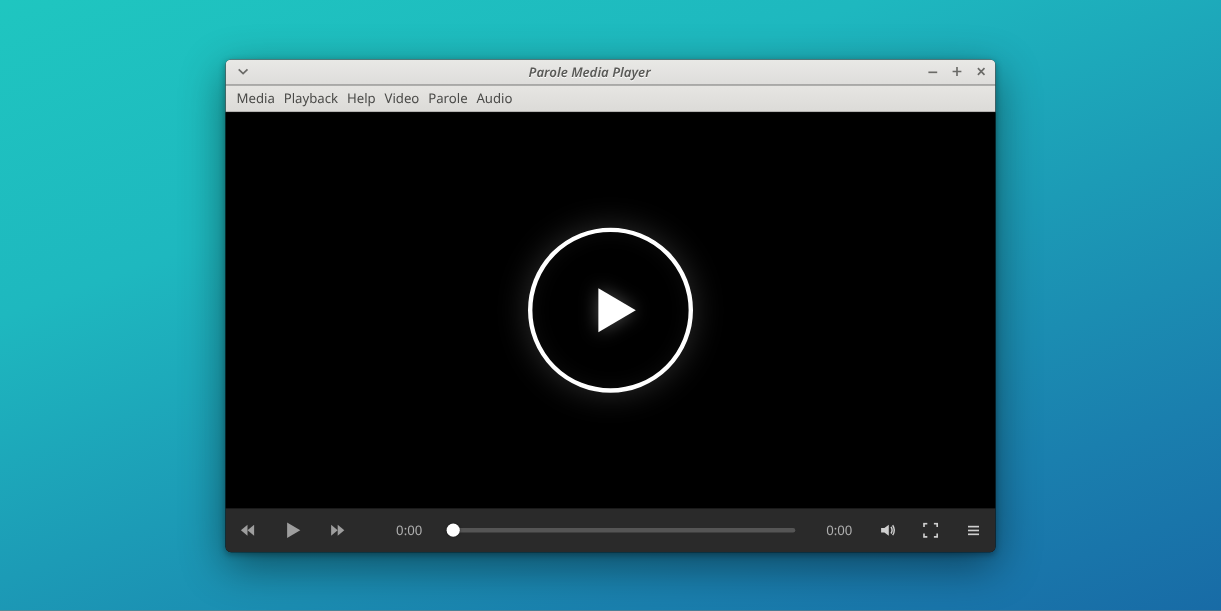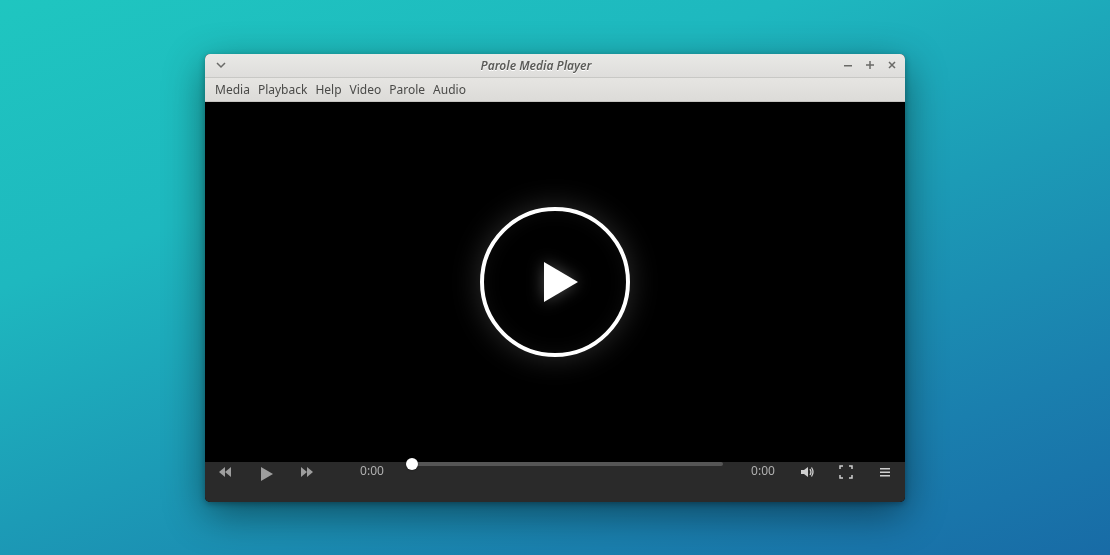--- a/index.html
+++ b/index.html
@@ -57,21 +57,21 @@
     border: 4px solid #fff;
     display:flex; align-items:center; justify-content:center;
     box-shadow: 0 0 30px rgba(255,255,255,0.18), inset 0 0 20px rgba(255,255,255,0.05);
     cursor:pointer;
   }
   .play-big svg { filter: drop-shadow(0 0 8px rgba(255,255,255,0.3)); }
   .controlbar {
     height: 40px;
     background: #2a2a2a;
     display:flex;
-    align-items:flex-start;
+    align-items:center;
     padding: 0 10px;
     gap: 19px;
     color:#b8b8b8;
     font-size:12px;
   }
   .cbtn { width:20px; height:20px; display:flex; align-items:center; justify-content:center; cursor:pointer; color:#9e9e9e; }
   .cbtn.play { width:24px; height:24px; }
   .time { color:#b0b0b0; font-size:12px; min-width:30px; text-align:center; }
   .seekbar {
     flex:1; height:4px; background:#555; border-radius:2px; position:relative; cursor:pointer;

